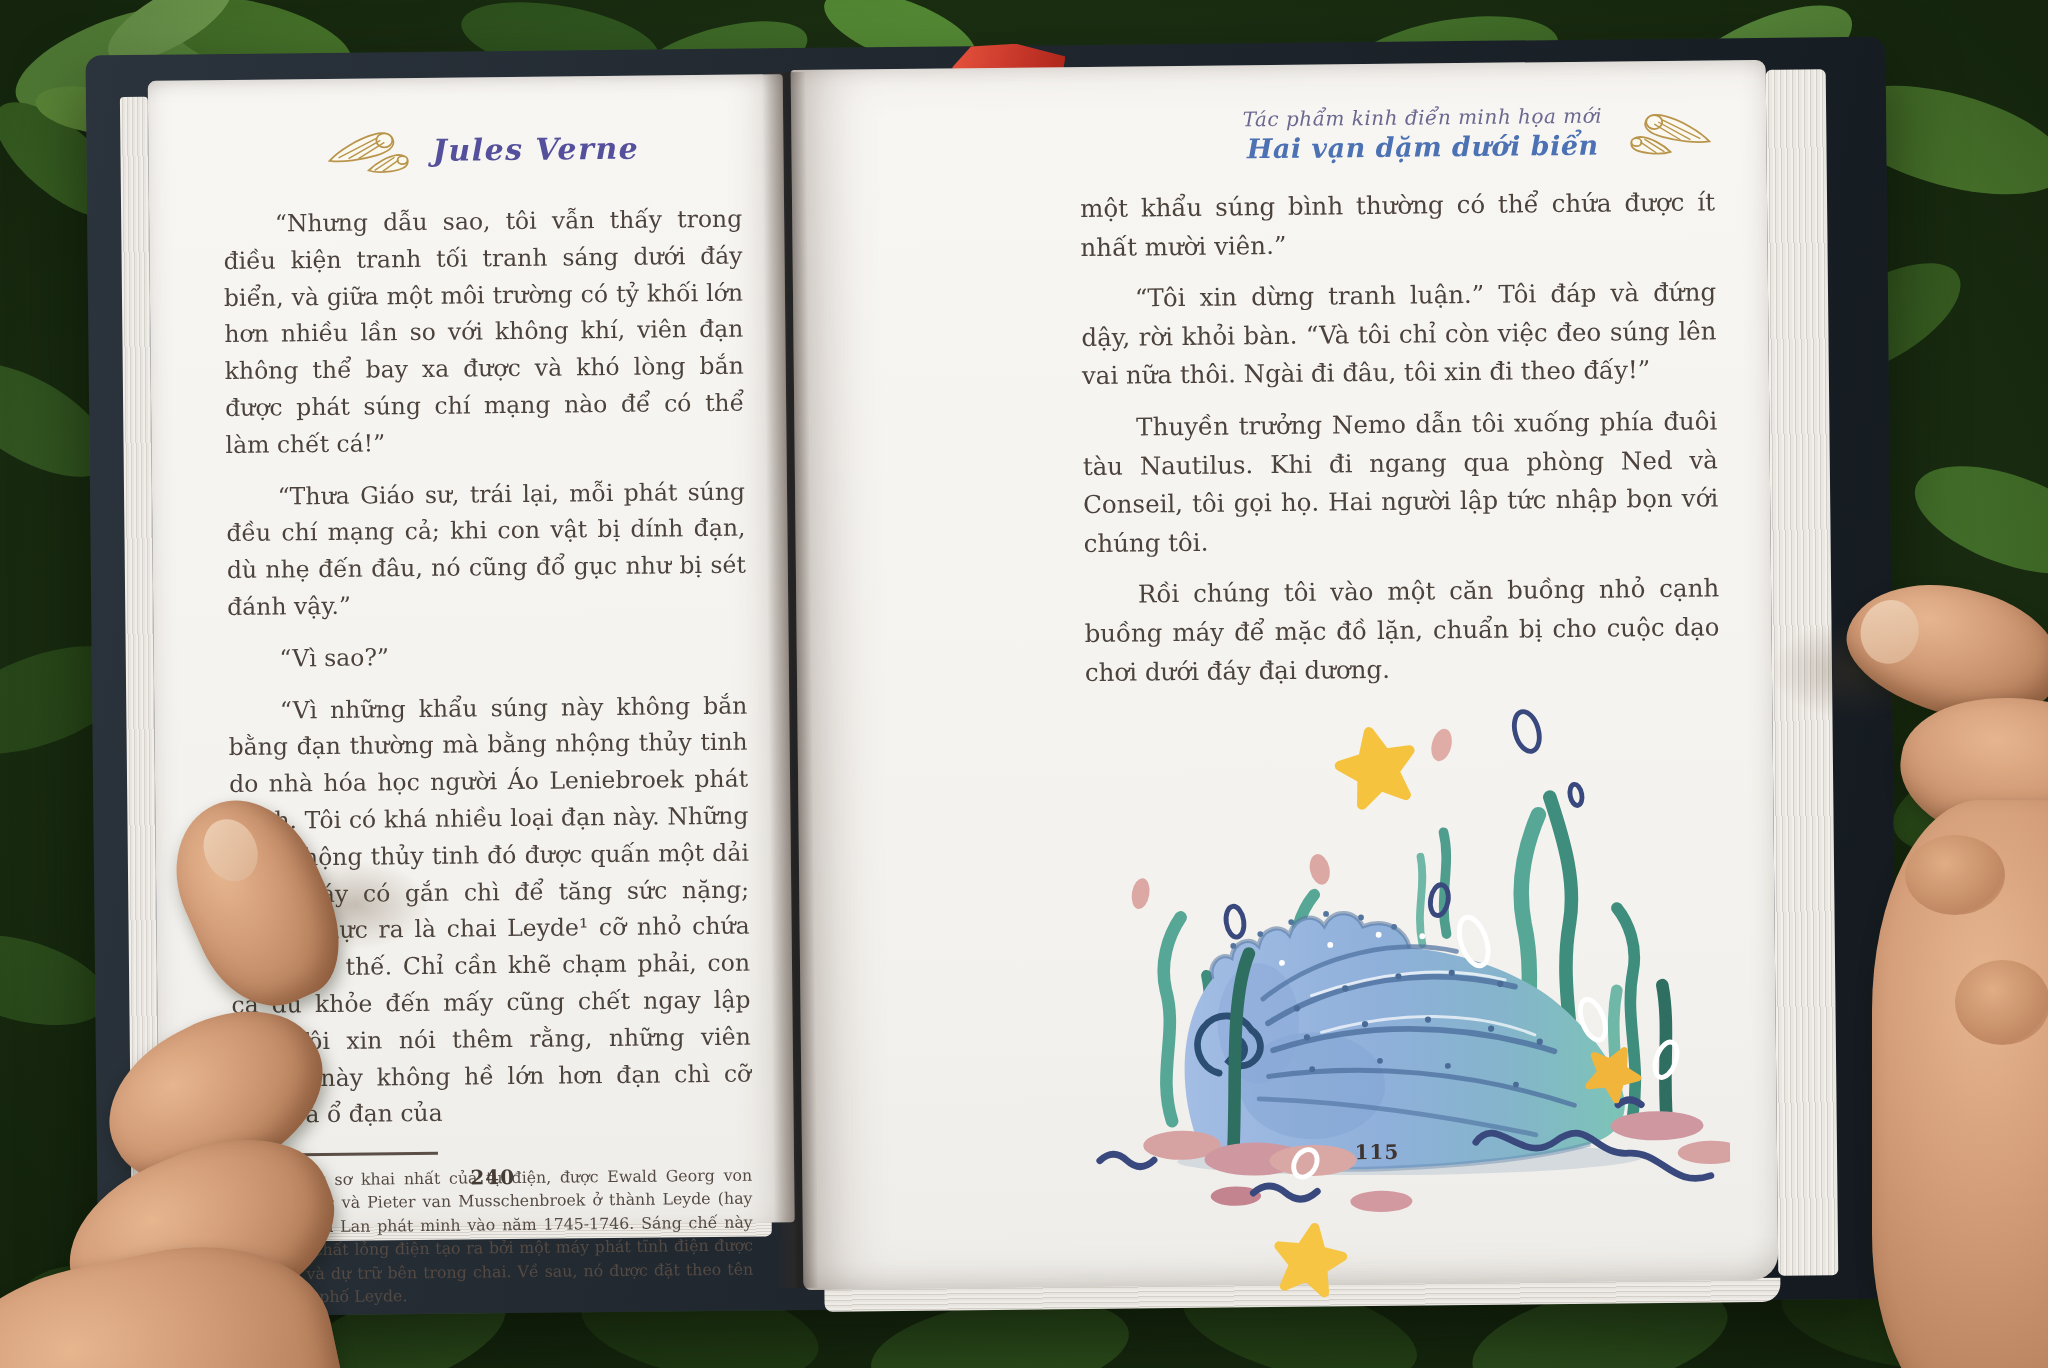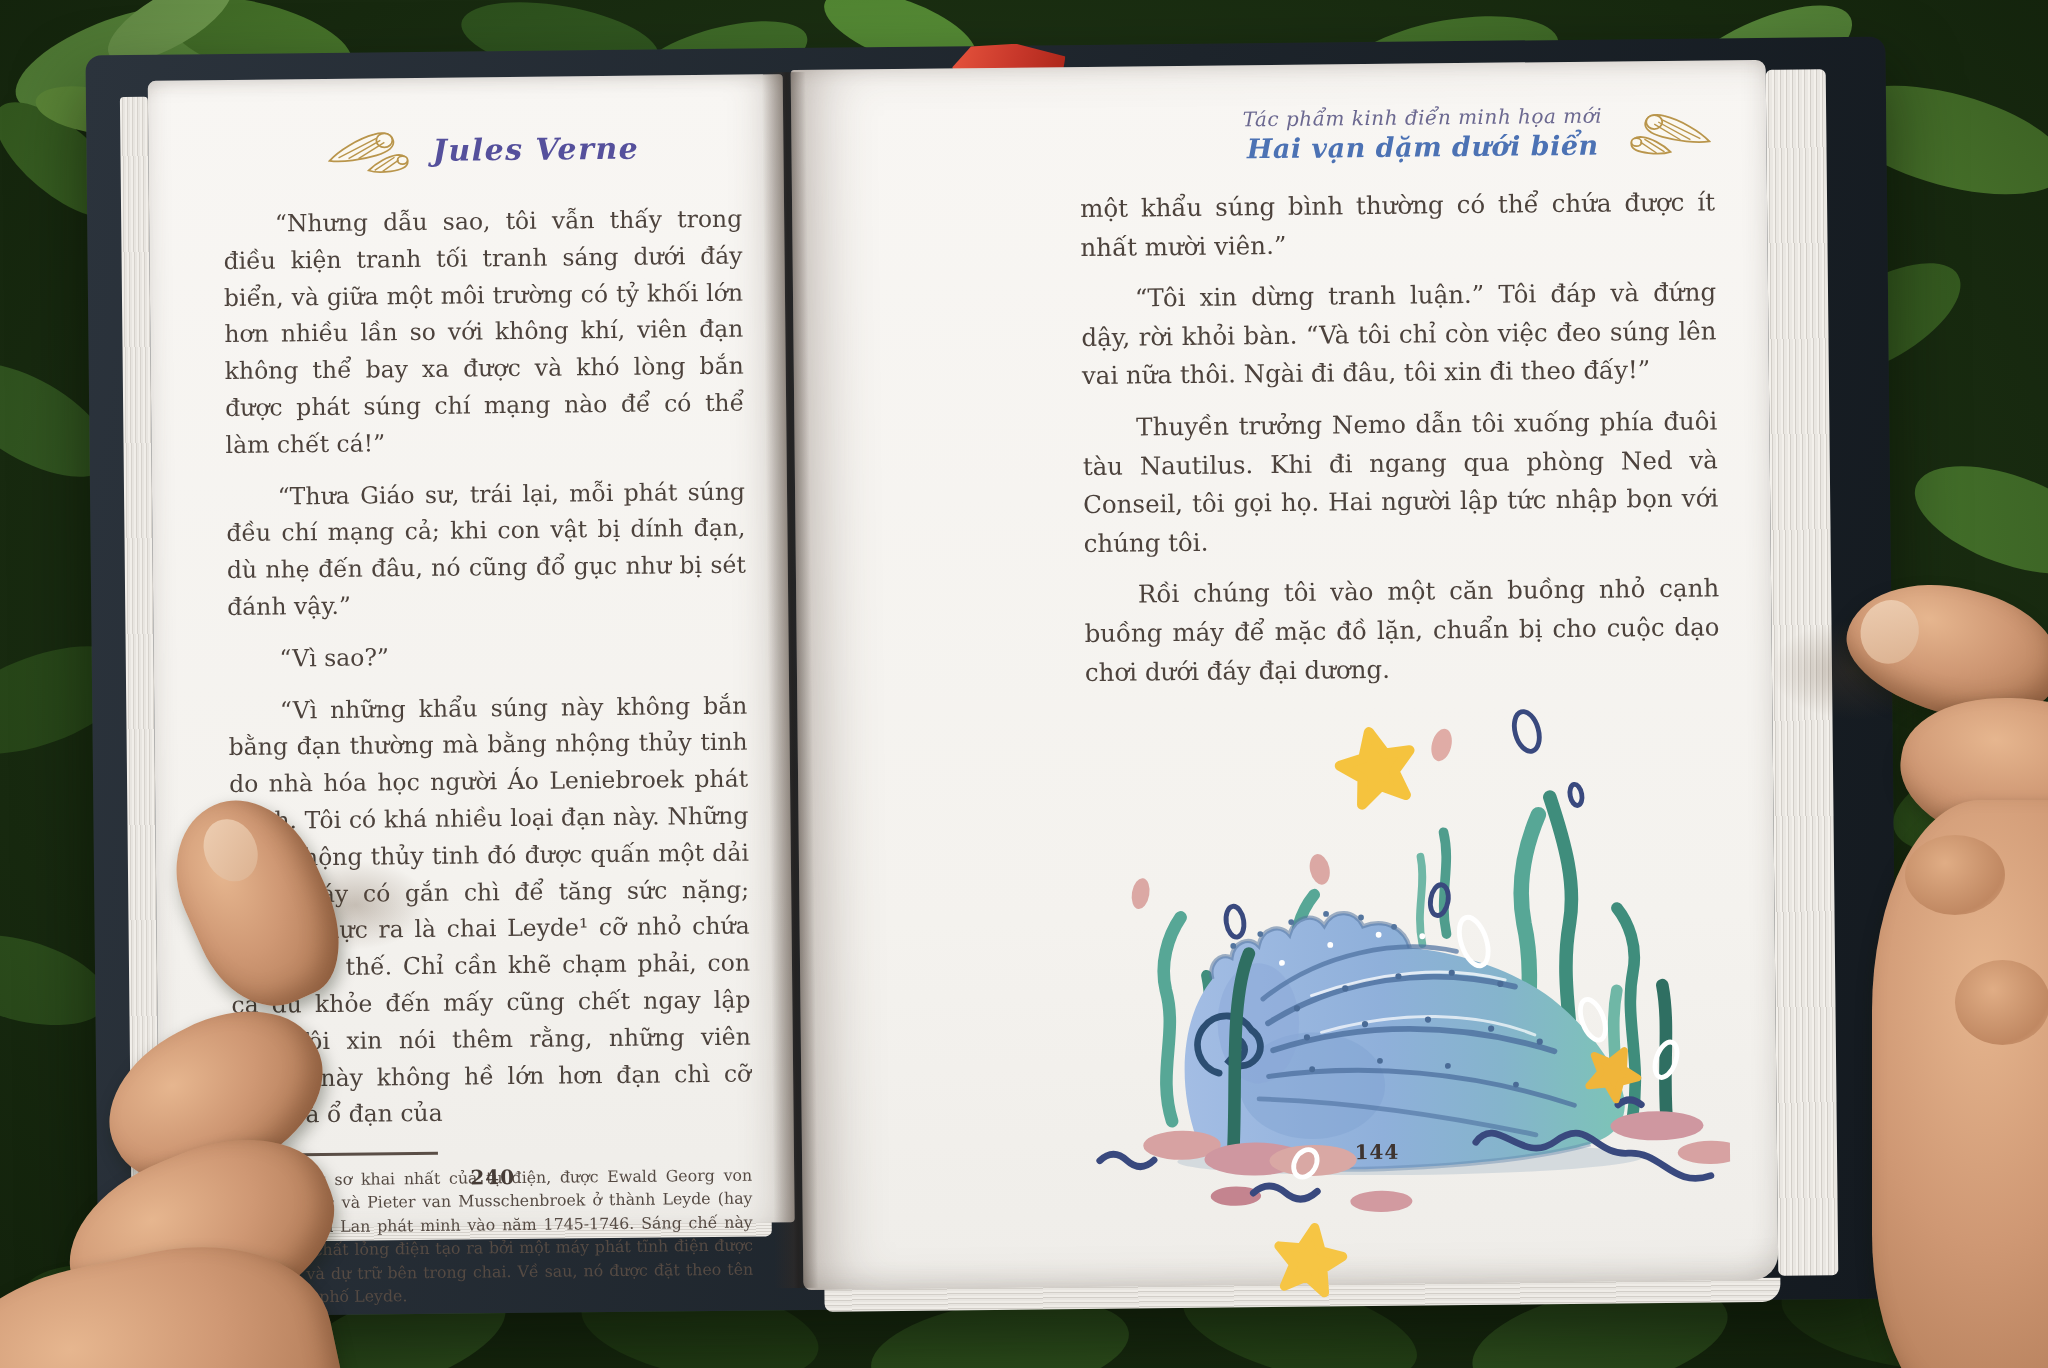--- a/index.html
+++ b/index.html
@@ -334,21 +334,21 @@
             <g>
               <use href="#sf" fill="#f5c33e" stroke="#f5c33e" transform="translate(300,68) rotate(-12) scale(1.05)"></use>
             </g>
             <g>
               <use href="#sf" fill="#f0b53a" stroke="#f0b53a" transform="translate(540,385) rotate(28) scale(0.72)"></use>
             </g>
             <g>
               <use href="#sf" fill="#f6c544" stroke="#f6c544" transform="translate(225,575) rotate(10) scale(0.95)"></use>
             </g>
           </svg>
-          <div class="pagenum-right">144</div>
+          <div class="pagenum-right">115</div>
         </div>
       </div>
     </div>
 
     <div class="gutter"></div>
   </div>
 
   <div class="thumb-shadow" style="left:280px; top:860px; width:150px; height:90px;"></div>
   <div class="thumb-shadow" style="left:1770px; top:620px; width:170px; height:100px;"></div>
 

